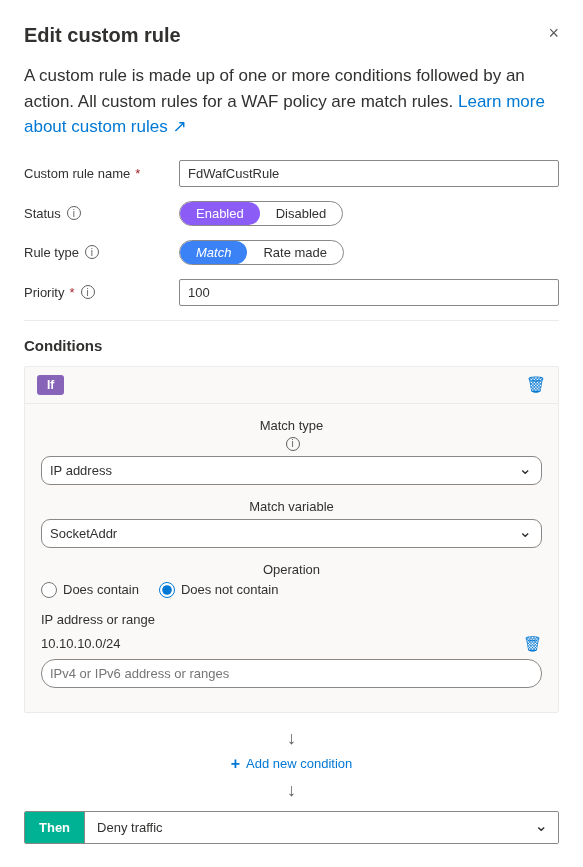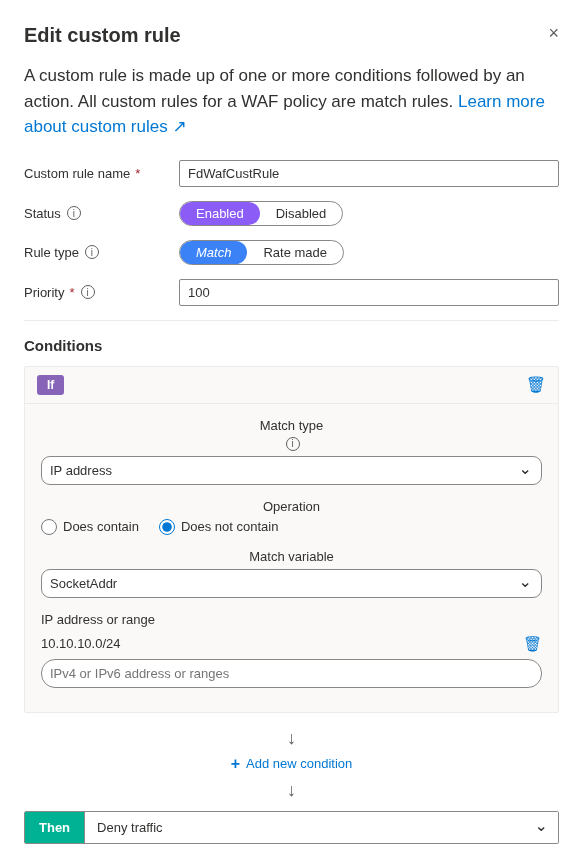--- a/index.html
+++ b/index.html
@@ -412,43 +412,43 @@
             <option>Request URI</option>
             <option>Query string</option>
             <option>Request body</option>
             <option>Request header</option>
             <option>Request cookie</option>
           </select>
         </div>
       </div>
 
       <div class="field-group">
+        <div class="field-label">Match variable</div>
+        <div class="select-wrapper">
+          <select class="select-input">
+            <option>SocketAddr</option>
+            <option>RemoteAddr</option>
+          </select>
+        </div>
+      </div>
+
+      <div class="field-group">
         <div class="field-label">Operation</div>
         <div class="radio-group">
           <label class="radio-option">
             <input type="radio" class="radio-input" name="operation" style="">
             <span>Does contain</span>
           </label>
           <label class="radio-option">
             <input type="radio" class="radio-input" name="operation" checked="" style="">
             <span>Does not contain</span>
           </label>
         </div>
       </div>
 
-      <div class="field-group">
-        <div class="field-label">Match variable</div>
-        <div class="select-wrapper">
-          <select class="select-input">
-            <option>SocketAddr</option>
-            <option>RemoteAddr</option>
-          </select>
-        </div>
-      </div>
-
       <div class="ip-range-section">
         <div class="ip-range-header">IP address or range</div>
         <div class="ip-tag">
           <span>10.10.10.0/24</span>
           <span class="ip-tag-trash">🗑</span>
         </div>
         <input class="ip-input" type="text" placeholder="IPv4 or IPv6 address or ranges" style="">
       </div>
 
     </div>

